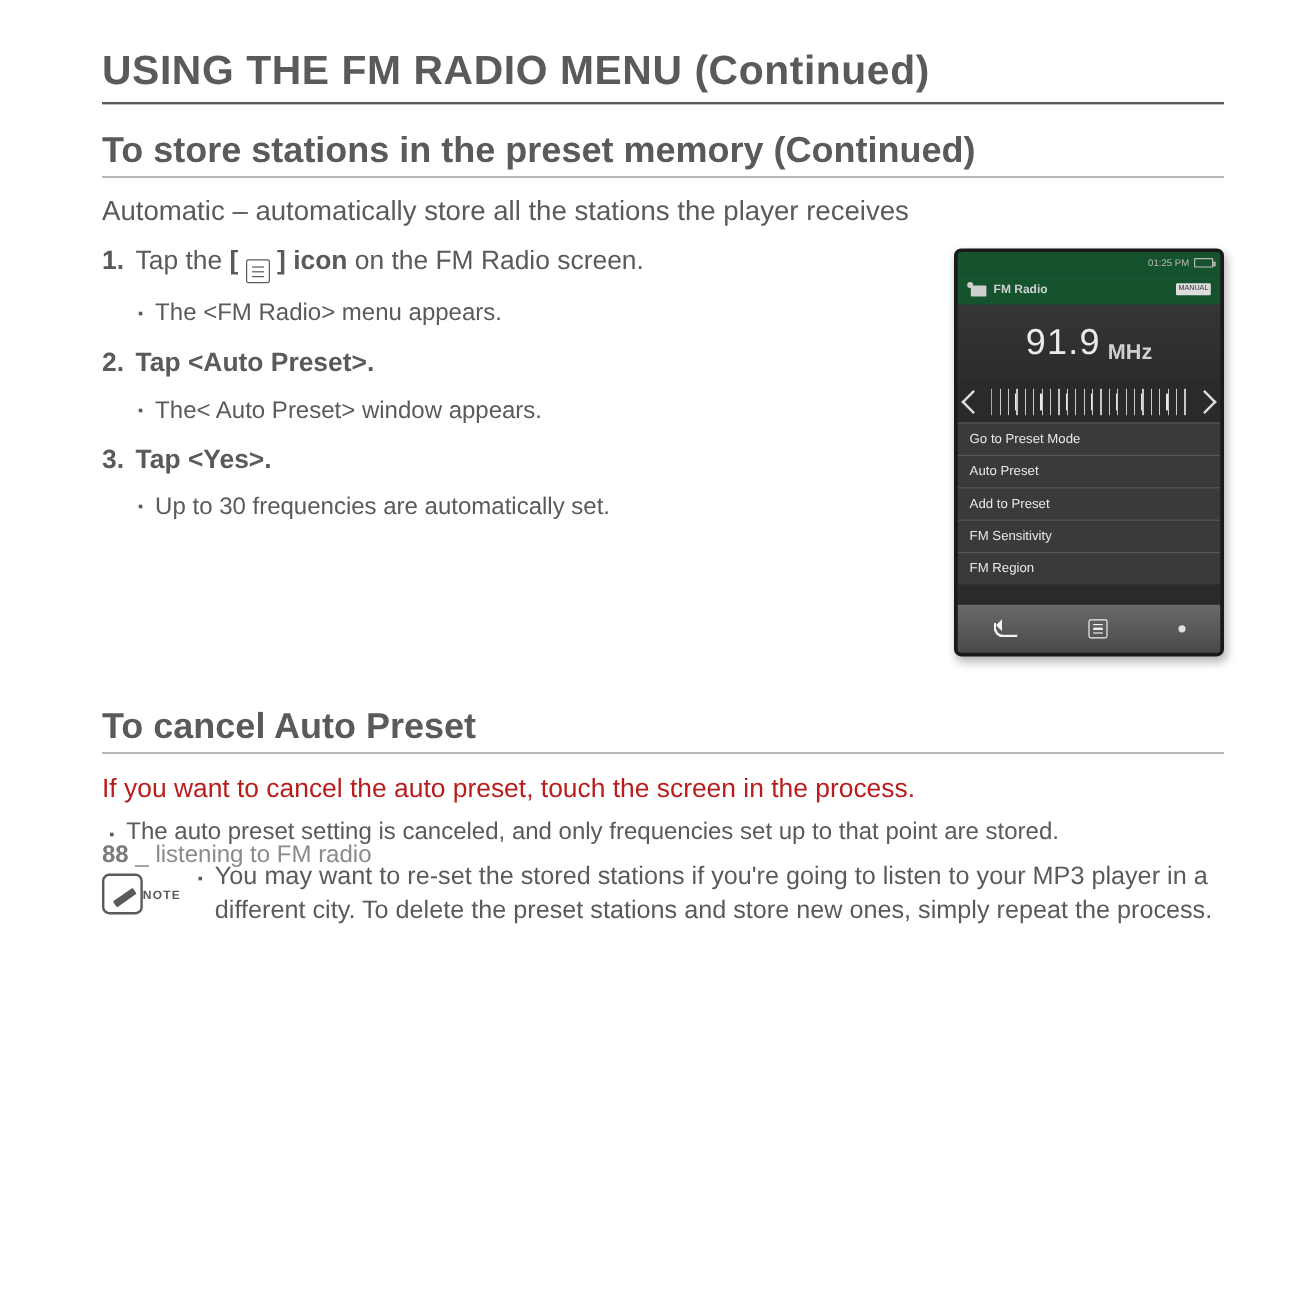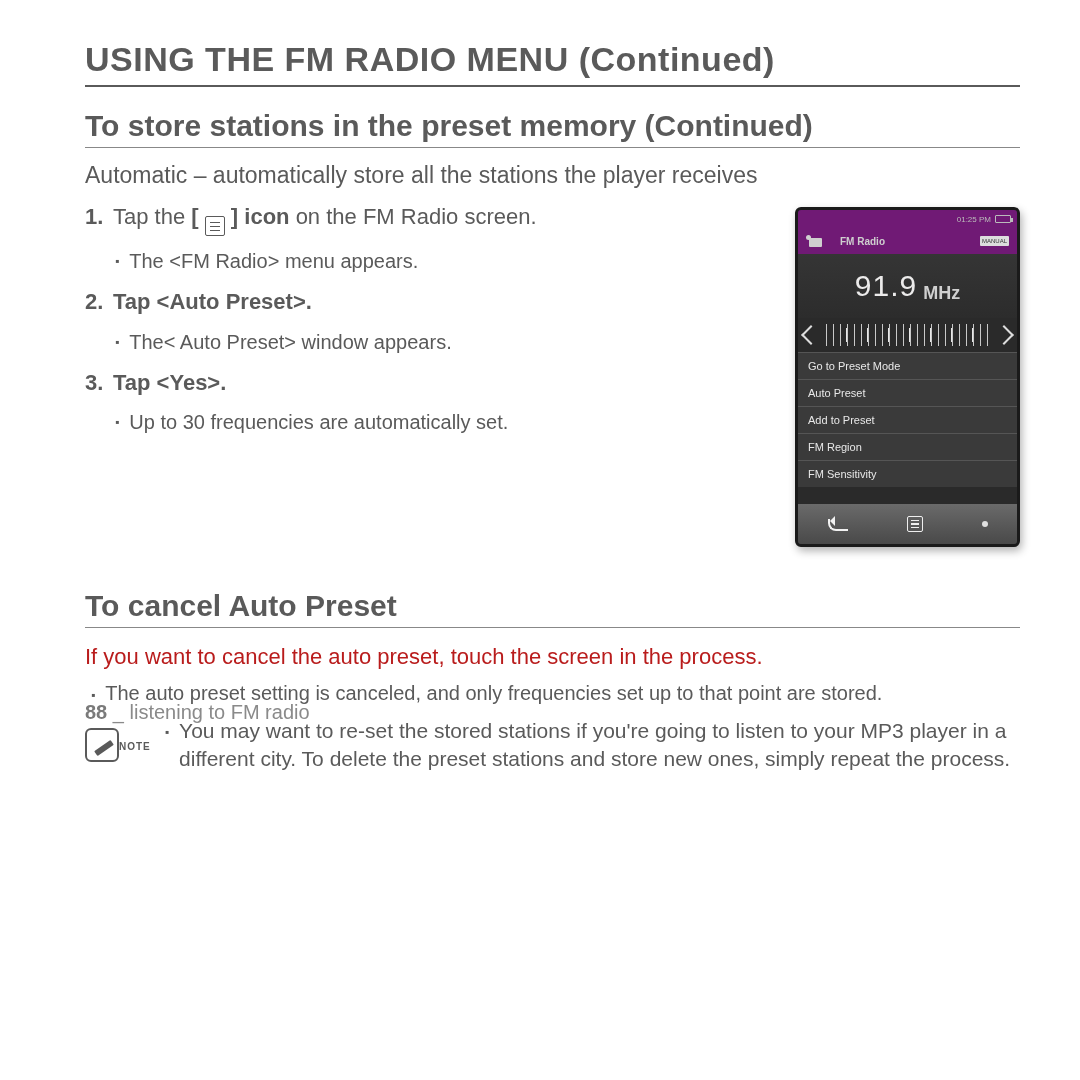--- a/index.html
+++ b/index.html
@@ -36,25 +36,25 @@
   .note-label { font-size: 10px; letter-spacing: 1px; color: #5a5a5a; margin-top: 2px; font-weight: bold; }
   .note-bullet { display: flex; font-size: 21px; color: #5a5a5a; line-height: 1.35; }
   .note-bullet::before { content: "▪"; font-size: 12px; margin-right: 10px; margin-top: 7px; }
 
   .footer { position: absolute; left: 85px; bottom: 42px; font-size: 20px; color: #8a8a8a; }
   .footer .pg { font-weight: bold; color: #7a7a7a; }
 
   
   .device { width: 225px; flex: 0 0 225px; margin-top: 4px; }
   .bezel { width: 225px; height: 340px; background: #2a2a2a; border: 3px solid #1a1a1a; border-radius: 6px; box-shadow: 2px 4px 8px rgba(0,0,0,0.3); display: flex; flex-direction: column; overflow: hidden; color: #cfcfcf; }
-  .statusbar { height: 18px; background: #701a75; display: flex; justify-content: flex-end; align-items: center; padding: 0 6px; gap: 4px; }
+  .statusbar { height: 18px; background: #14532d; display: flex; justify-content: flex-end; align-items: center; padding: 0 6px; gap: 4px; }
   .statusbar .time { font-size: 8px; color: #bbb; }
   .statusbar .batt { width: 16px; height: 8px; border: 1px solid #bbb; border-radius: 1px; position: relative; }
   .statusbar .batt::after { content:""; position:absolute; right:-3px; top:2px; width:2px; height:4px; background:#bbb; }
-  .titlebar { height: 26px; display: flex; align-items: center; gap: 18px; padding: 0 8px; background: #701a75; }
+  .titlebar { height: 26px; display: flex; align-items: center; gap: 6px; padding: 0 8px; background: #14532d; }
   .radio-ic { width: 16px; height: 12px; position: relative; }
   .radio-ic .box { position:absolute; left:3px; top:3px; width:13px; height:9px; background:#cfcfcf; border-radius:1px; }
   .radio-ic .dot { position:absolute; left:0; top:0; width:5px; height:5px; background:#cfcfcf; border-radius:50%; }
   .titlebar .ttxt { font-size: 10px; color: #cfcfcf; font-weight: bold; }
   .modebadge { margin-left:auto; padding:1px 2px; height:10px; background:#ddd; color:#333; font-size:6px; border-radius:1px; display:flex; align-items:center; }
   .freqdisp { height: 64px; background: linear-gradient(#353535,#2c2c2c); display:flex; align-items:center; justify-content:center; gap:6px; }
   .freq { font-size: 30px; color: #ecebeb; font-weight: 300; letter-spacing: 1px; }
   .unit { font-size: 18px; color: #d0d0d0; font-weight: bold; align-self: flex-end; margin-bottom: 14px; }
   .dial { height: 34px; background: #2a2a2a; display:flex; align-items:center; padding:0 6px; }
   .chev { width:14px; height:14px; }
@@ -135,22 +135,22 @@
         </div>
         <div class="dial">
           <span class="chev l"></span>
           <div class="ticks"></div>
           <span class="chev r"></span>
         </div>
         <div class="menu">
           <div class="mi">Go to Preset Mode</div>
           <div class="mi">Auto Preset</div>
           <div class="mi">Add to Preset</div>
+          <div class="mi">FM Sensitivity</div>
           <div class="mi">FM Region</div>
-          <div class="mi">FM Sensitivity</div>
         </div>
         <div class="bottombar">
           <span class="bb-back"></span>
           <span class="bb-menu">
               <span></span>
             </span>
           <span class="bb-dot"></span>
         </div>
       </div>
     </div>

